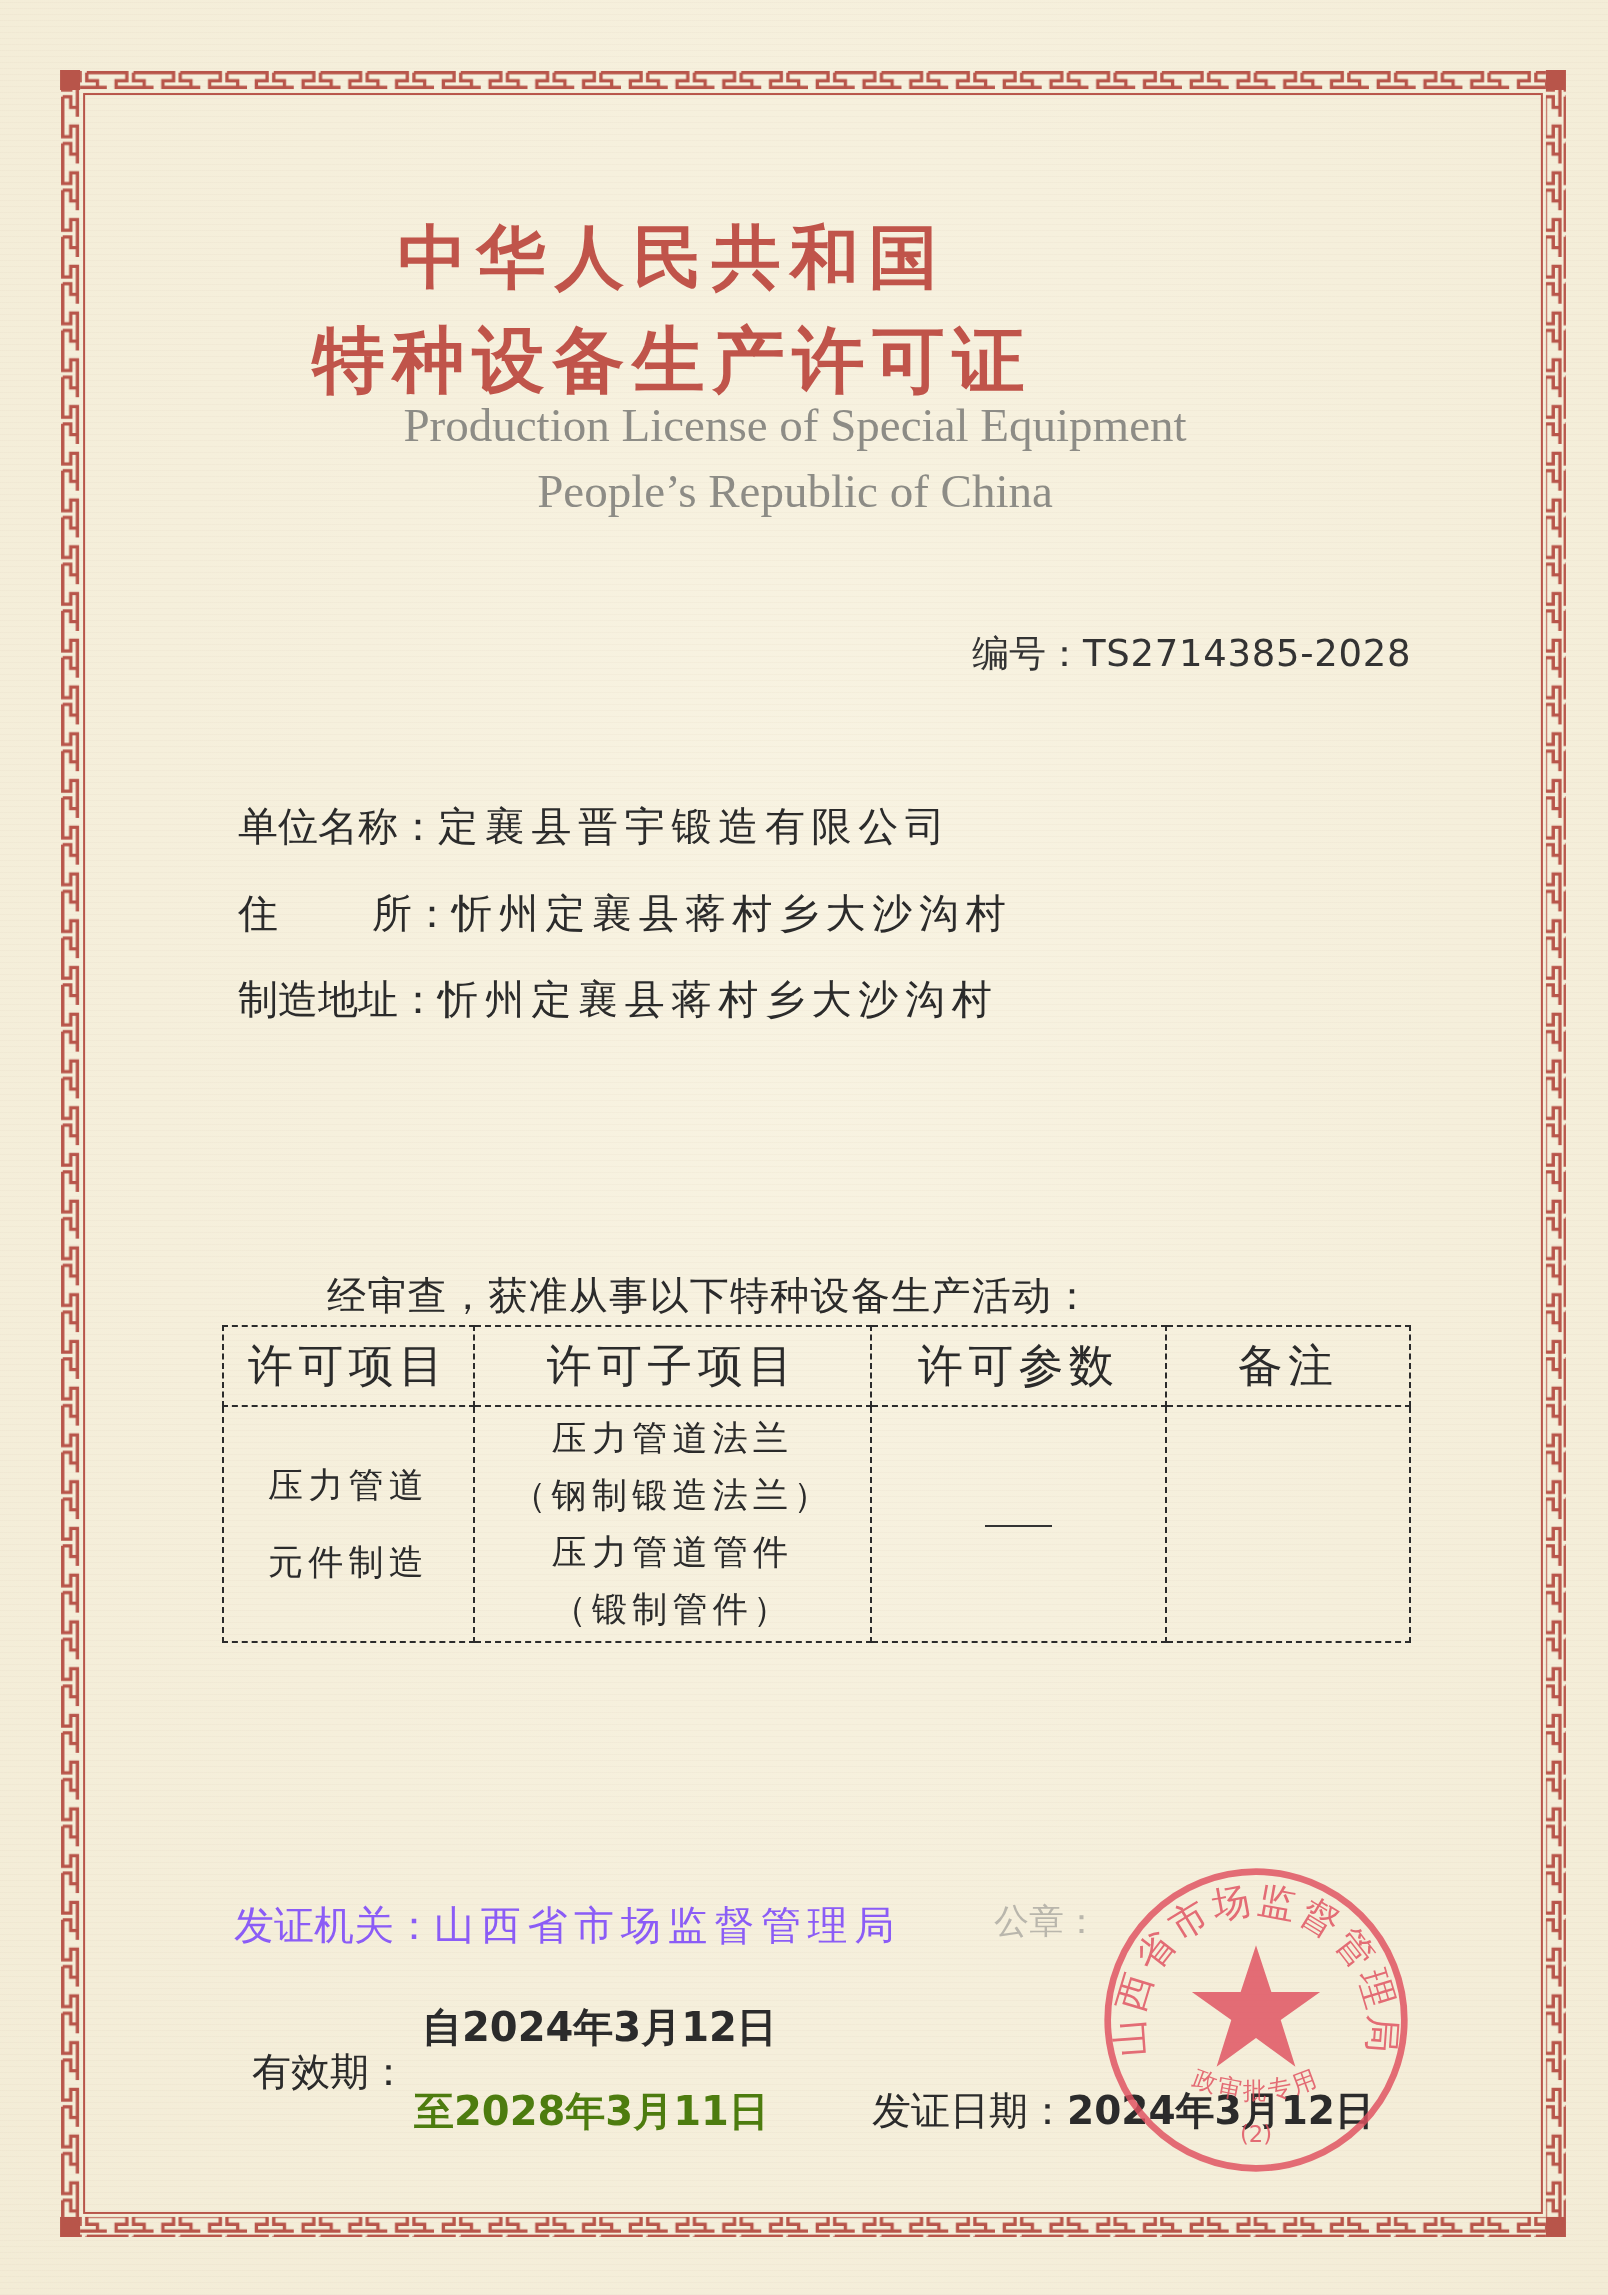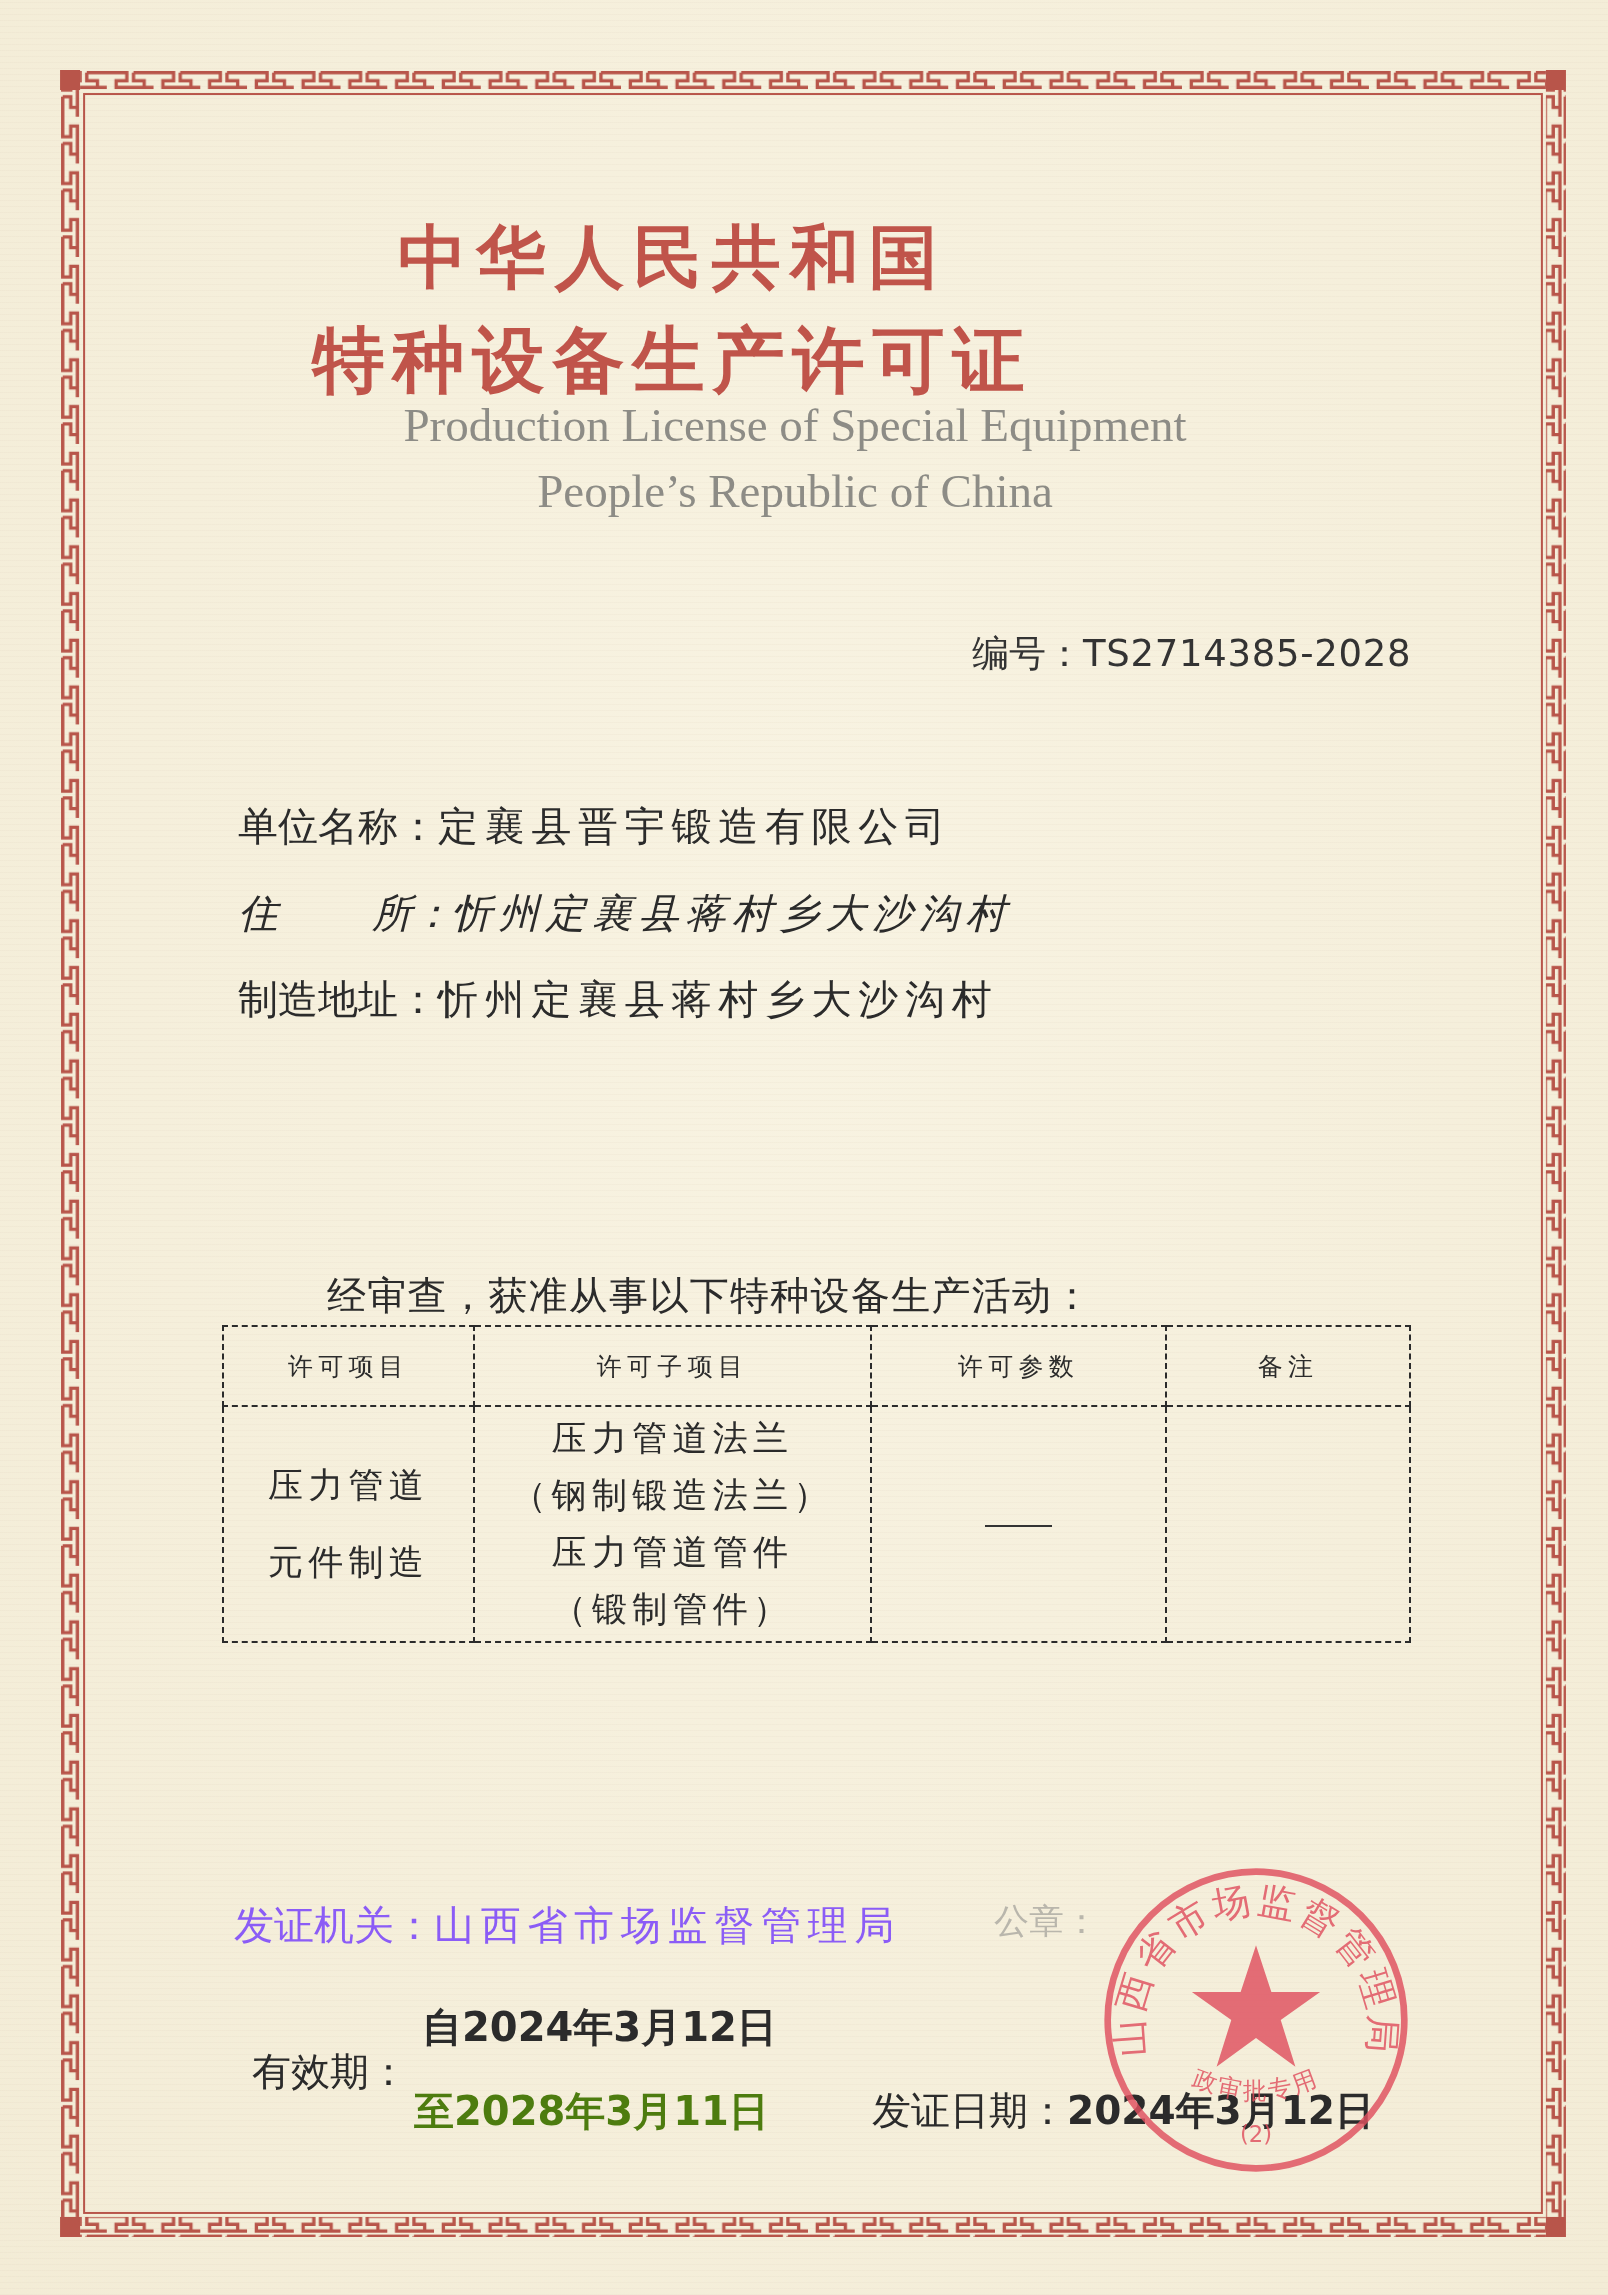--- a/index.html
+++ b/index.html
@@ -31,34 +31,34 @@
   .en1 { top: 398px; font-size: 47px; }
   .en2 { top: 464px; font-size: 47px; }
 
   .licno { position: absolute; top: 629px; left: 972px; font-size: 37px; color: #333; white-space: nowrap; }
   .licno .num { font-family: "DejaVu Sans", sans-serif; letter-spacing: 0.7px; }
 
   .field { position: absolute; left: 238px; font-size: 40px; white-space: nowrap; color: #2b2b2b; font-family: "DejaVu Serif", serif; }
   .field .lbl { font-family: "DejaVu Sans", sans-serif; display: inline-block; }
   .field .val { letter-spacing: 6.7px; text-align: center; }
   .f1 { top: 799px; }
-  .f2 { top: 886px; font-style: italic; }
+  .f2 { top: 886px; }
   .f3 { top: 972px; }
   .lbl-spaced { letter-spacing: 0; }
   .lbl-spaced .a { display:inline-block; width: 134px; }
 
   .intro { position: absolute; top: 1269px; left: 327px; font-size: 39px; color: #2b2b2b; letter-spacing: 1.3px; white-space: nowrap; }
 
   .table-wrap { position: absolute; left: 222px; top: 1325px; width: 1187px; height: 318px; }
   table.lic { border-collapse: collapse; width: 100%; height: 100%; table-layout: fixed; }
   table.lic th, table.lic td {
     border: 2px dashed #2b2b2b; text-align: center; vertical-align: middle;
     font-weight: normal; color: #2b2b2b; font-family: "DejaVu Serif", serif;
   }
-  table.lic th { height: 76px; font-size: 25px; letter-spacing: 5.3px; }
+  table.lic th { height: 76px; font-size: 45px; letter-spacing: 5.3px; }
   table.lic td { font-size: 35px; letter-spacing: 5.3px; line-height: 57px; }
   .dash { display: inline-block; width: 67px; border-top: 2px solid #333; vertical-align: middle; }
 
   .issuer { position: absolute; top: 1898px; left: 234px; font-size: 40px; white-space: nowrap; color: #8b5cf6; }
   .issuer .val { letter-spacing: 6.7px; font-family: "DejaVu Serif", serif; }
 
   .vlabel { position: absolute; top: 2045px; left: 252px; font-size: 39px; color: #2b2b2b; }
   .vfrom { position: absolute; top: 2000px; left: 422px; font-size: 40px; color: #2b2b2b; white-space: nowrap; font-weight: bold; }
   .vto { position: absolute; top: 2084px; left: 414px; font-size: 40px; color: #4d7c0f; white-space: nowrap; font-weight: bold; }
   .issue-date { position: absolute; top: 2084px; left: 872px; font-size: 39px; color: #2b2b2b; white-space: nowrap; }

